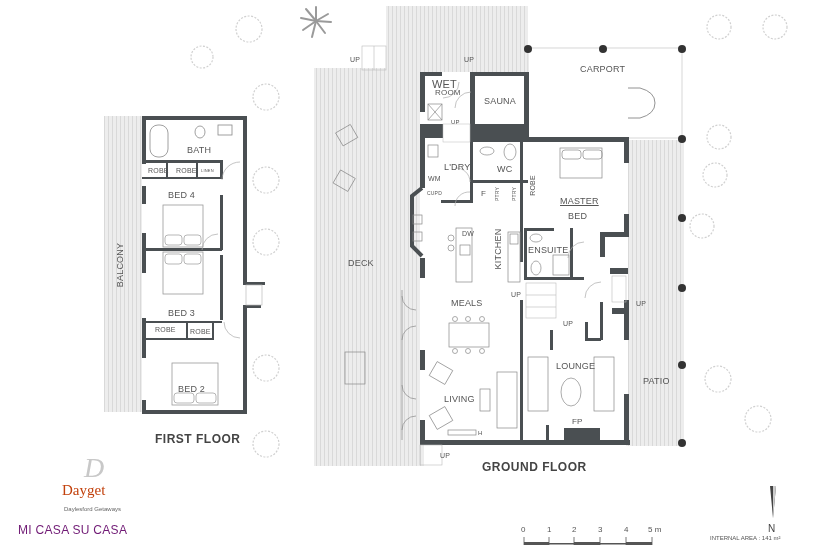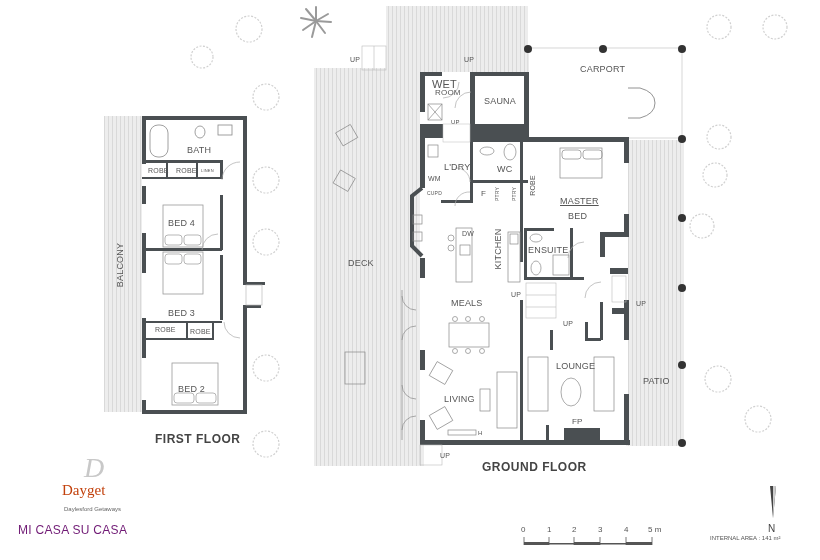--- a/index.html
+++ b/index.html
@@ -291,21 +291,21 @@
   <g>
     <polygon points="770,486 776,486 773,518" fill="#444"></polygon>
     <polygon points="773,486 776,486 773,518" fill="#ccc"></polygon>
   </g>
 </svg>
 
 <span class="lbl" style="left:187px;top:145px;">BATH</span>
 <span class="lbl tiny" style="left:148px;top:167px;font-size:7px;">ROBE</span>
 <span class="lbl tiny" style="left:176px;top:167px;font-size:7px;">ROBE</span>
 <span class="lbl tiny" style="left:201px;top:168px;font-size:4px;">LINEN</span>
-<span class="lbl" style="left:168px;top:190px;margin-top:28px;">BED 4</span>
+<span class="lbl" style="left:168px;top:190px;">BED 4</span>
 <span class="lbl" style="left:168px;top:308px;">BED 3</span>
 <span class="lbl" style="left:155px;top:326px;font-size:7px;">ROBE</span>
 <span class="lbl" style="left:190px;top:328px;font-size:7px;">ROBE</span>
 <span class="lbl" style="left:178px;top:348px;margin-top:36px;">BED 2</span>
 <span class="lbl vert" style="left:98px;top:260px;">BALCONY</span>
 <span class="lbl big" style="left:155px;top:432px;">FIRST FLOOR</span>
 
 <span class="lbl" style="left:432px;top:78px;font-size:11px;">WET</span>
 <span class="lbl" style="left:429px;top:88px;font-size:8px;margin-left:6px;">ROOM</span>
 <span class="lbl" style="left:484px;top:96px;">SAUNA</span>

